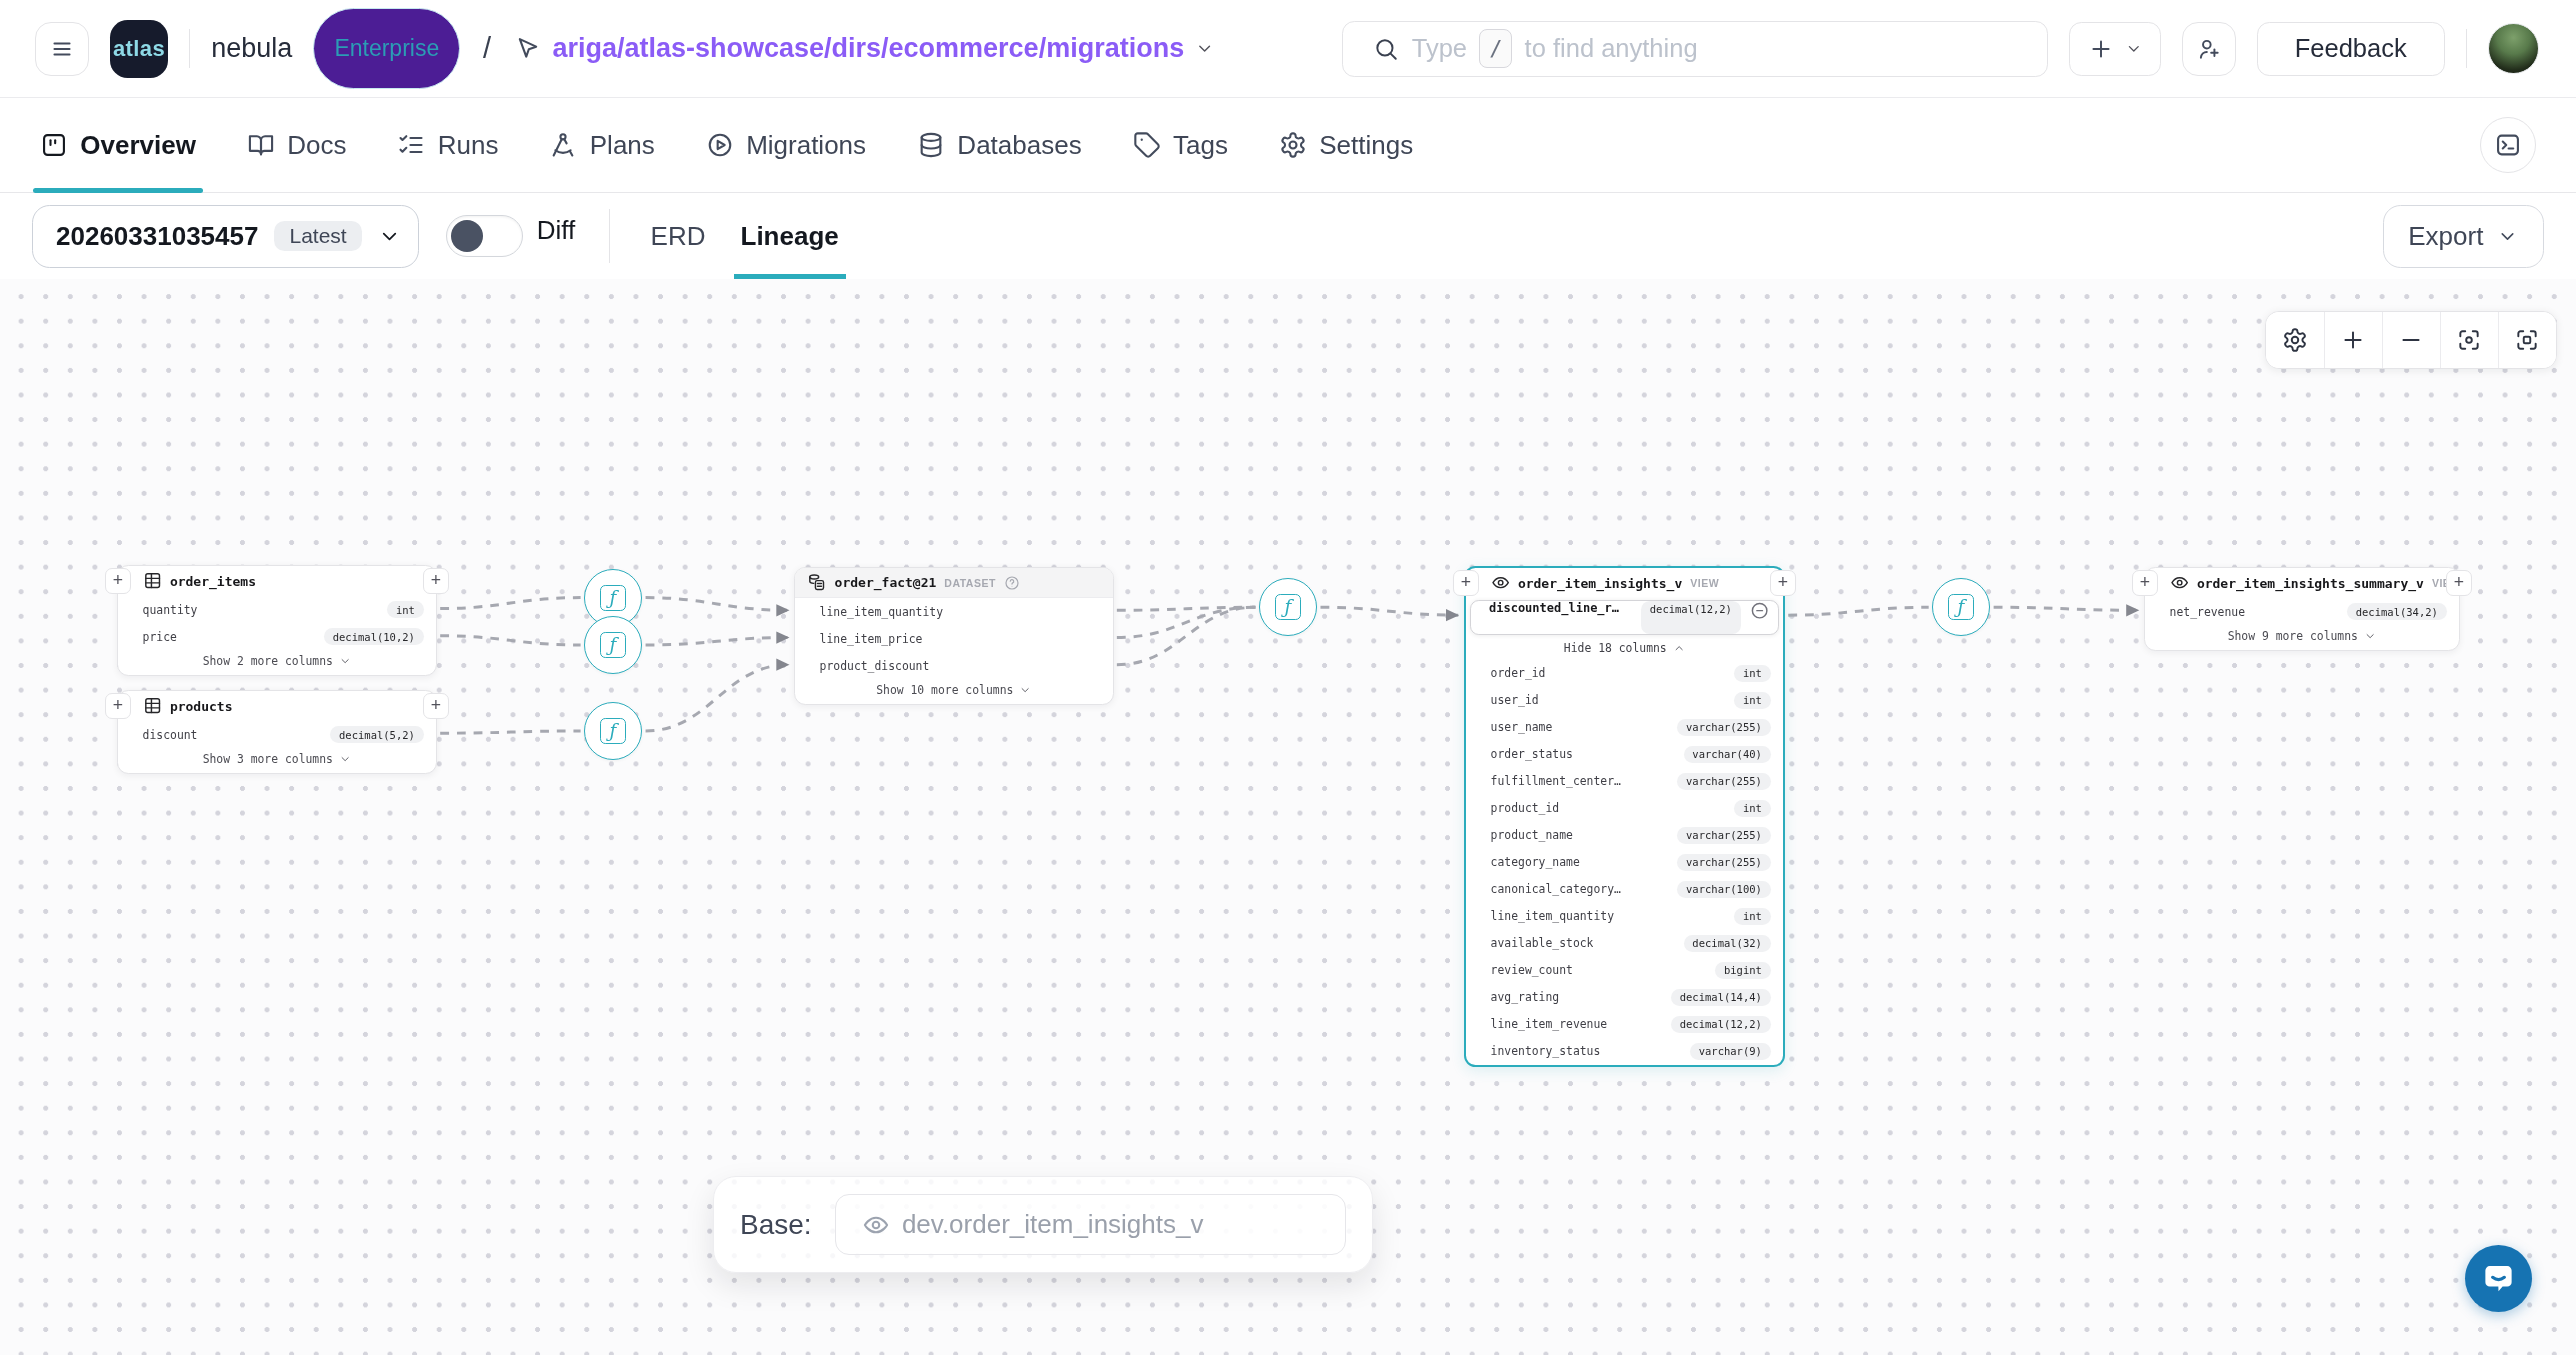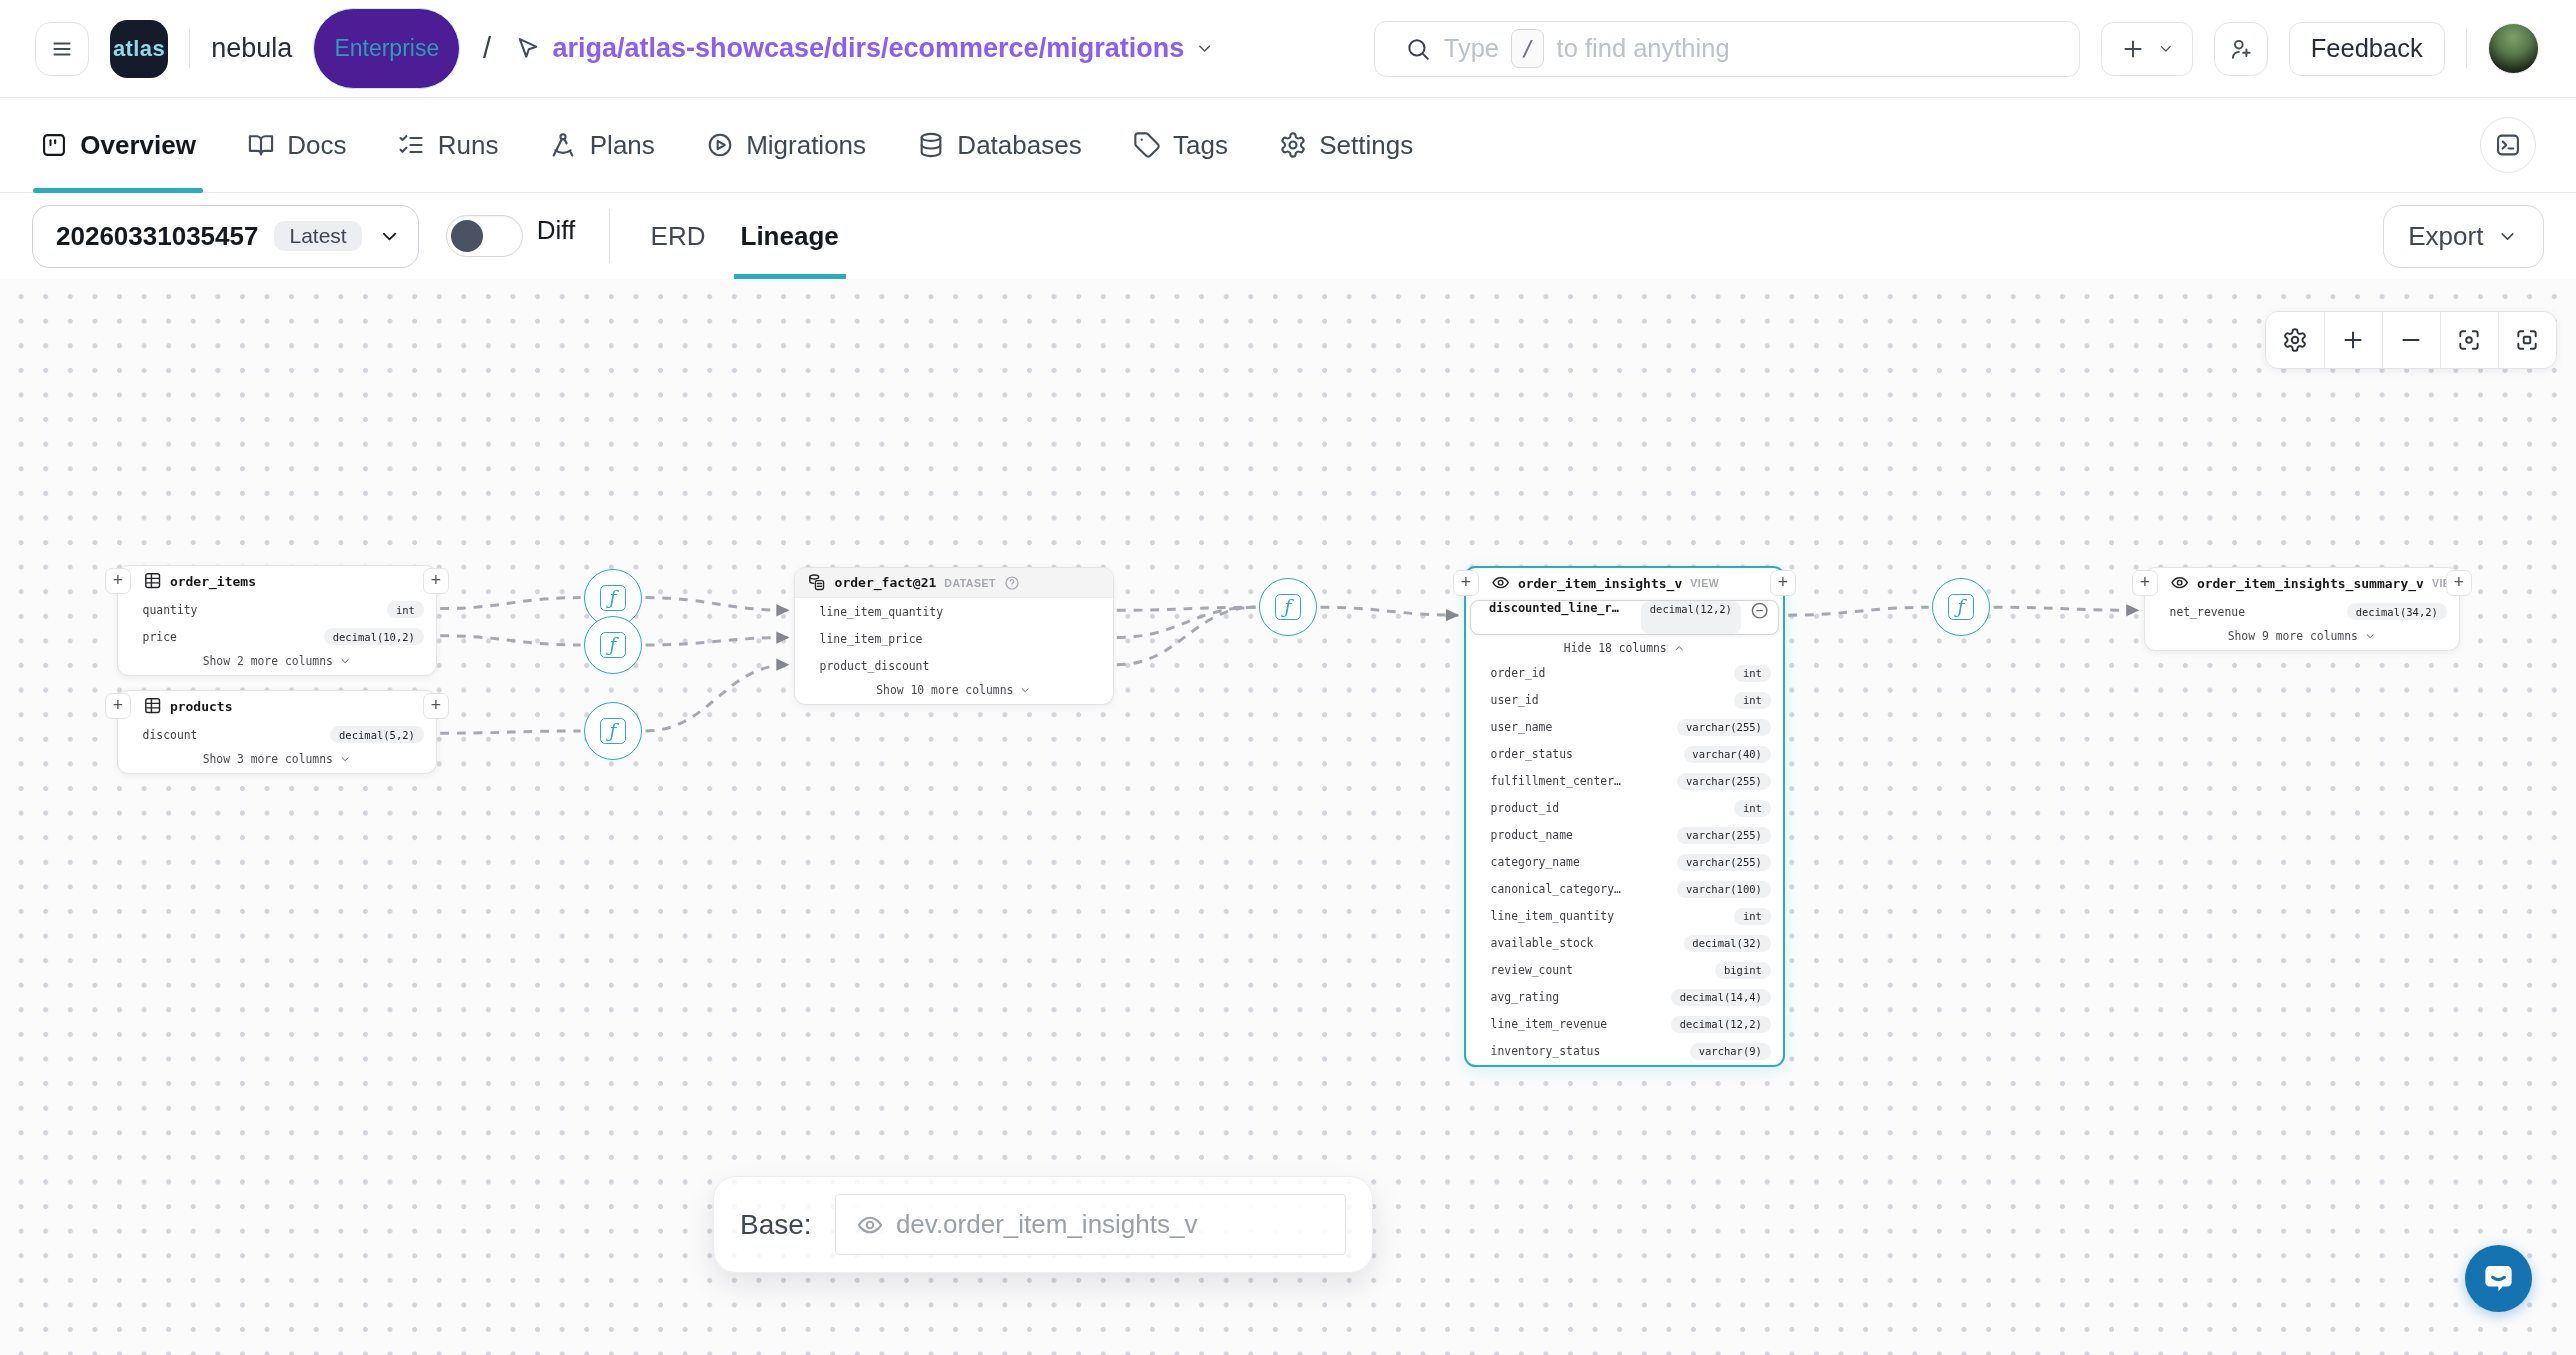--- a/index.html
+++ b/index.html
@@ -24,21 +24,21 @@
   .crumb{font-size:27px;font-weight:700;color:#8b5cf6}
   .spacer{flex:1}
   .search{width:706px;height:56px;border:1.3px solid #e4e4e7;border-radius:12.3px;background:#fff;
     display:flex;align-items:center;gap:12.3px;padding:0 30px}
   .search .ic{color:#3a4150}
   .ph{font-size:25.5px;color:#bcc2cc}
   .search kbd{min-width:33px;height:39px;border:1.3px solid #d8d8dd;border-radius:8px;background:#fafafa;
     display:flex;align-items:center;justify-content:center;font-size:22px;color:#6b7280;
     font-family:"DejaVu Sans Mono",monospace}
   .pillbtn{height:54px;border:1.3px solid #e4e4e7;border-radius:12.3px;background:#fff;font-size:25.5px;
-    color:#262c3a;font-weight:500;padding:0 21px;display:flex;align-items:center;gap:10.5px;cursor:pointer}
+    color:#262c3a;font-weight:500;padding:0 37px;display:flex;align-items:center;gap:10.5px;cursor:pointer}
   .avatar{width:51px;height:51px;border-radius:50%;border:1.8px solid #e7e9ec;
     background:radial-gradient(circle at 50% 28%,#7da06b 0%,#587a4b 38%,#222d1b 75%,#141a10 100%)}
 
   
   .nav{height:95px;display:flex;align-items:center;gap:51px;padding:0 40px;background:#fff;
     border-bottom:1.8px solid #e7e7ea;position:relative;z-index:9}
   .tab{display:flex;align-items:center;gap:12.3px;height:93px;font-size:26px;font-weight:500;
     color:#3f4656;position:relative;cursor:pointer}
   .tab .ic{width:28px;height:28px}
   .tab.active{color:#14181f;font-weight:600}
@@ -103,22 +103,22 @@
   .ctrlbox{position:absolute;top:32px;right:19.3px;display:flex;background:#fff;border:1.3px solid #e4e4e7;
     border-radius:14px;box-shadow:0 1.8px 8.8px rgba(20,24,31,.07);overflow:hidden;z-index:6}
   .ctrlbtn{width:58px;height:56px;display:flex;align-items:center;justify-content:center;cursor:pointer;background:#fff}
   .ctrlbtn + .ctrlbtn{border-left:1.3px solid #ebebee}
   .ctrlbtn .ic{width:26px;height:26px;color:#2e3442}
 
   .basepanel{position:absolute;left:713px;top:897px;width:660px;height:97px;z-index:6;
     background:rgba(255,255,255,.82);border:0.9px solid #ededf0;border-radius:23px;
     box-shadow:0 12.3px 30px rgba(20,24,31,.10);display:flex;align-items:center;gap:23px;padding:0 26px}
   .baselabel{font-size:28px;color:#3f4656}
-  .basechip{flex:1;height:61px;border:1.3px solid #e6e6ea;border-radius:4px;display:flex;align-items:center;
-    gap:12.3px;padding:0 20px;color:#9ca3af;background:rgba(255,255,255,.5)}
+  .basechip{flex:1;height:61px;border:1.3px solid #e6e6ea;border-radius:14px;display:flex;align-items:center;
+    gap:12.3px;padding:0 26px;color:#9ca3af;background:rgba(255,255,255,.5)}
   .basechip .ic{color:#9ca3af;width:28px;height:28px}
   .baseval{font-size:26px;color:#9aa0ab}
 
   .chatbtn{position:absolute;right:44px;top:966px;width:67px;height:67px;border-radius:50%;
     background:var(--intercom);z-index:7;display:flex;align-items:center;justify-content:center;
     box-shadow:0 3.5px 12.3px rgba(22,115,178,.35);cursor:pointer}
   .chatbtn .ic{width:35px;height:35px;color:#fff}
 </style>
 </head>
 <body>

